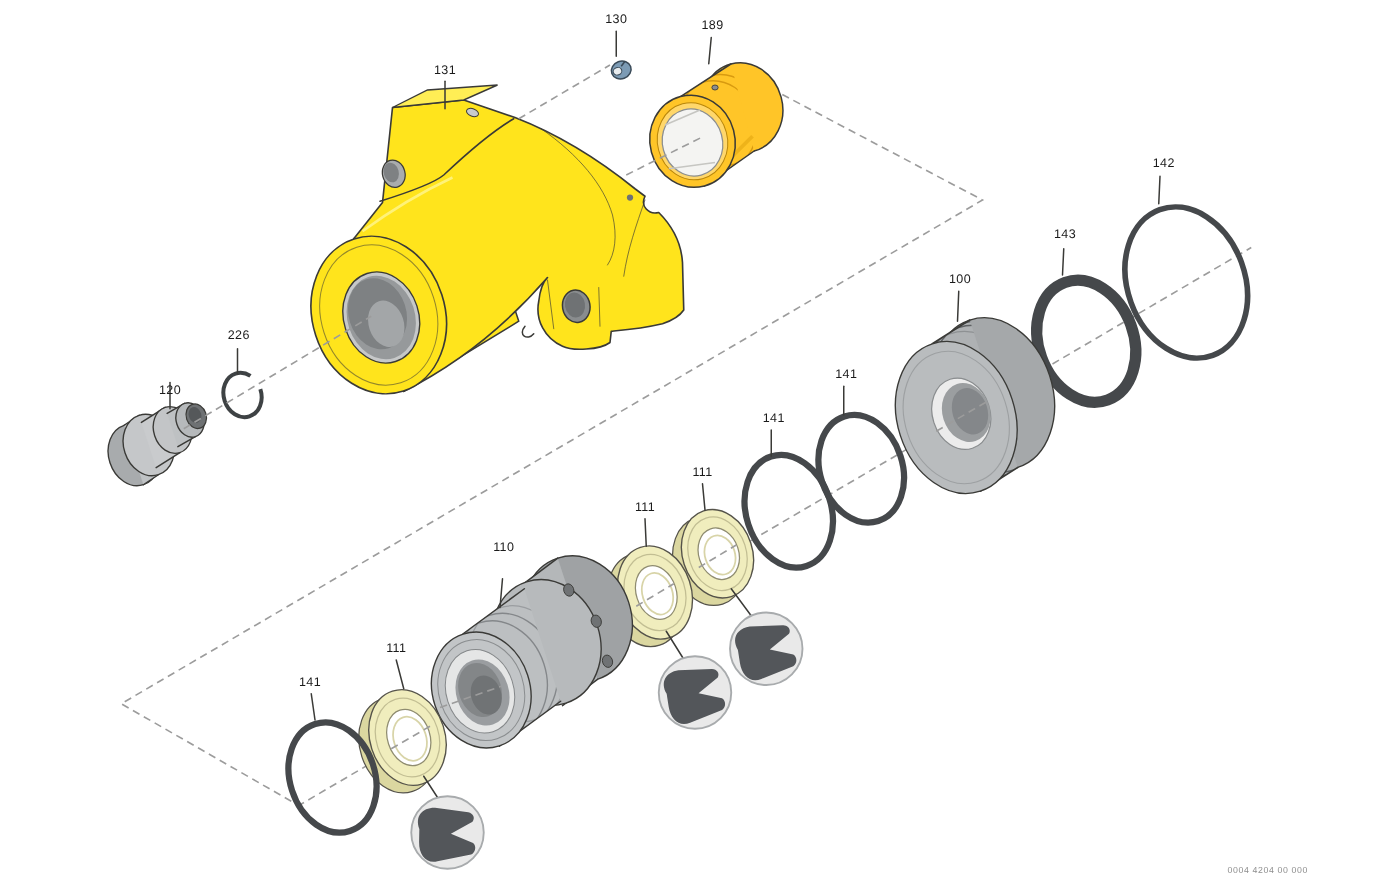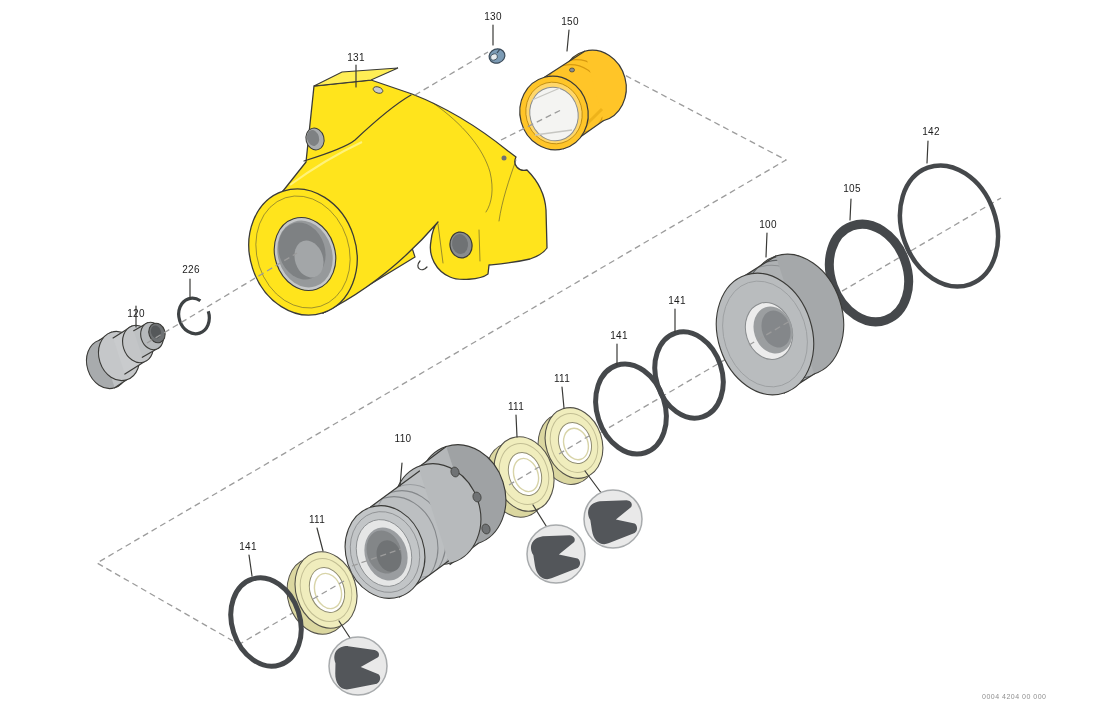--- a/index.html
+++ b/index.html
@@ -231,29 +231,29 @@
     <path d="M767,233 L766,257"></path>
     <path d="M249,555 L252,576"></path>
     <path d="M617,344 L617,365"></path>
     <path d="M675,309 L675,332"></path>
     <path d="M928,141 L927,163"></path>
     <path d="M851,199 L850,220"></path>
   </g>
 </svg>
 
   <div class="callout" style="left:356px;top:57px">131</div>
-  <div class="callout" style="left:570px;top:21px">150</div>
+  <div class="callout" style="left:570px;top:21px">189</div>
   <div class="callout" style="left:493px;top:16px">130</div>
   <div class="callout" style="left:136px;top:313px">120</div>
   <div class="callout" style="left:191px;top:269px">226</div>
   <div class="callout" style="left:403px;top:438px">110</div>
   <div class="callout" style="left:317px;top:519px">111</div>
   <div class="callout" style="left:516px;top:406px">111</div>
   <div class="callout" style="left:562px;top:378px">111</div>
   <div class="callout" style="left:768px;top:224px">100</div>
   <div class="callout" style="left:248px;top:546px">141</div>
   <div class="callout" style="left:619px;top:335px">141</div>
   <div class="callout" style="left:677px;top:300px">141</div>
   <div class="callout" style="left:931px;top:131px">142</div>
-  <div class="callout" style="left:852px;top:188px">105</div>
+  <div class="callout" style="left:852px;top:188px">143</div>
 
   <div class="drawing-number">0004 4204 00 000</div>
 </div>
 
 </body></html>

